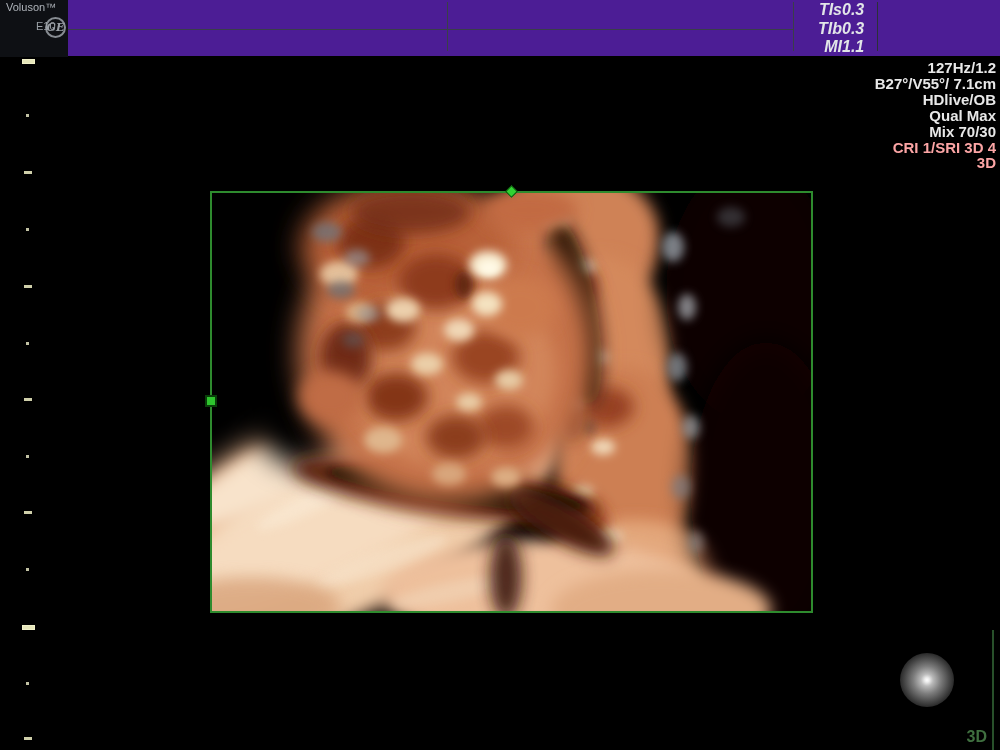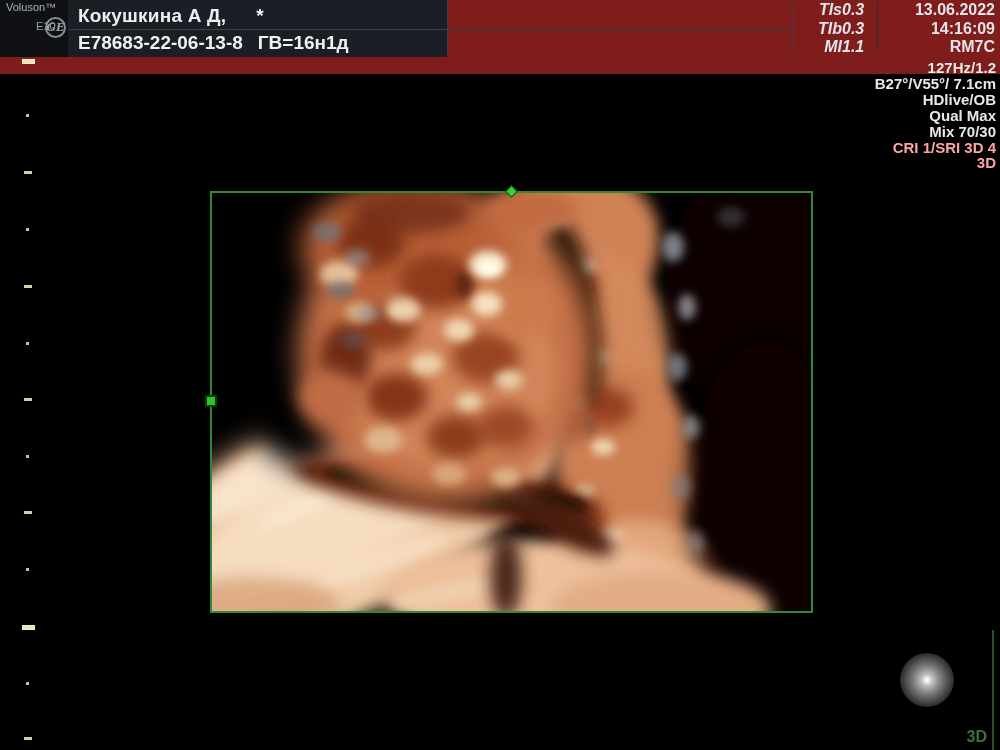--- a/index.html
+++ b/index.html
@@ -4,21 +4,21 @@
 <style>
   * { box-sizing: border-box; }
   html,body { margin:0; padding:0; background:#000; }
   body {
     width:1000px; height:750px; overflow:hidden;
     font-family:"Liberation Sans","DejaVu Sans",sans-serif;
   }
   .screen { position:relative; width:1000px; height:750px; background:#000; overflow:hidden; }
 
   
-  .topbar { position:absolute; left:0; top:0; width:1000px; height:74px; background:#7f1d1d; }
+  .topbar { position:absolute; left:0; top:0; width:1000px; height:56px; background:#4c1d95; }
   .logo-block { position:absolute; left:0; top:0; width:68px; height:57px; background:#0e1014; }
   .voluson { position:absolute; left:6px; top:1px; font-size:11px; color:#aeb3b9; }
   .ge-circle { position:absolute; left:9px; top:17px; width:21px; height:21px; border:2px solid #878c92;
     border-radius:50%; color:#9aa0a6; font-family:"DejaVu Serif",serif; font-style:italic;
     font-size:11px; font-weight:bold; display:flex; align-items:center; justify-content:center;margin-left:36px; }
   .e10 { position:absolute; left:36px; top:20px; font-size:11px; color:#9aa0a6; }
 
   .patient-panel { position:absolute; left:68px; top:0; width:379px; height:57px; background:#1b1e25; }
   .patient-row1 { position:absolute; left:10px; top:3px; height:25px; line-height:25px;
     font-size:19px; font-weight:bold; color:#eef0f2; letter-spacing:.2px; white-space:nowrap; }
@@ -79,28 +79,20 @@
 
 <div class="screen">
 
   <div class="topbar">
     <div class="logo-block">
       <div class="voluson">Voluson™</div>
       <div class="ge-circle">GE</div>
       <div class="e10">E10</div>
     </div>
 
-    <div class="patient-panel">
-      <div class="patient-row1">
-        <span>Кокушкина А Д,</span><span class="patient-marker">*</span>
-      </div>
-      <div class="patient-row2">
-        <span>E78683-22-06-13-8</span><span class="ga">ГВ=16н1д</span>
-      </div>
-    </div>
 
 
     <div class="topbar-hline"></div>
     <div class="vdiv" style="left:447px"></div>
     <div class="vdiv" style="left:793px"></div>
     <div class="vdiv faint" style="left:877px"></div>
 
     <div class="ti-panel">
       <div class="ti-row">
         <span class="ti-label">TIs</span>
@@ -109,25 +101,20 @@
       <div class="ti-row">
         <span class="ti-label">TIb</span>
         <span class="ti-value">0.3</span>
       </div>
       <div class="ti-row">
         <span class="ti-label">MI</span>
         <span class="ti-value">1.1</span>
       </div>
     </div>
 
-    <div class="dt-panel">
-      <div>13.06.2022</div>
-      <div>14:16:09</div>
-      <div>RM7C</div>
-    </div>
   </div>
 
   <div class="params">
     <div>127Hz/1.2</div>
     <div>B27°/V55°/ 7.1cm</div>
     <div>HDlive/OB</div>
     <div>Qual Max</div>
     <div>Mix 70/30</div>
     <div class="accent">CRI 1/SRI 3D 4</div>
     <div class="accent">3D</div>

